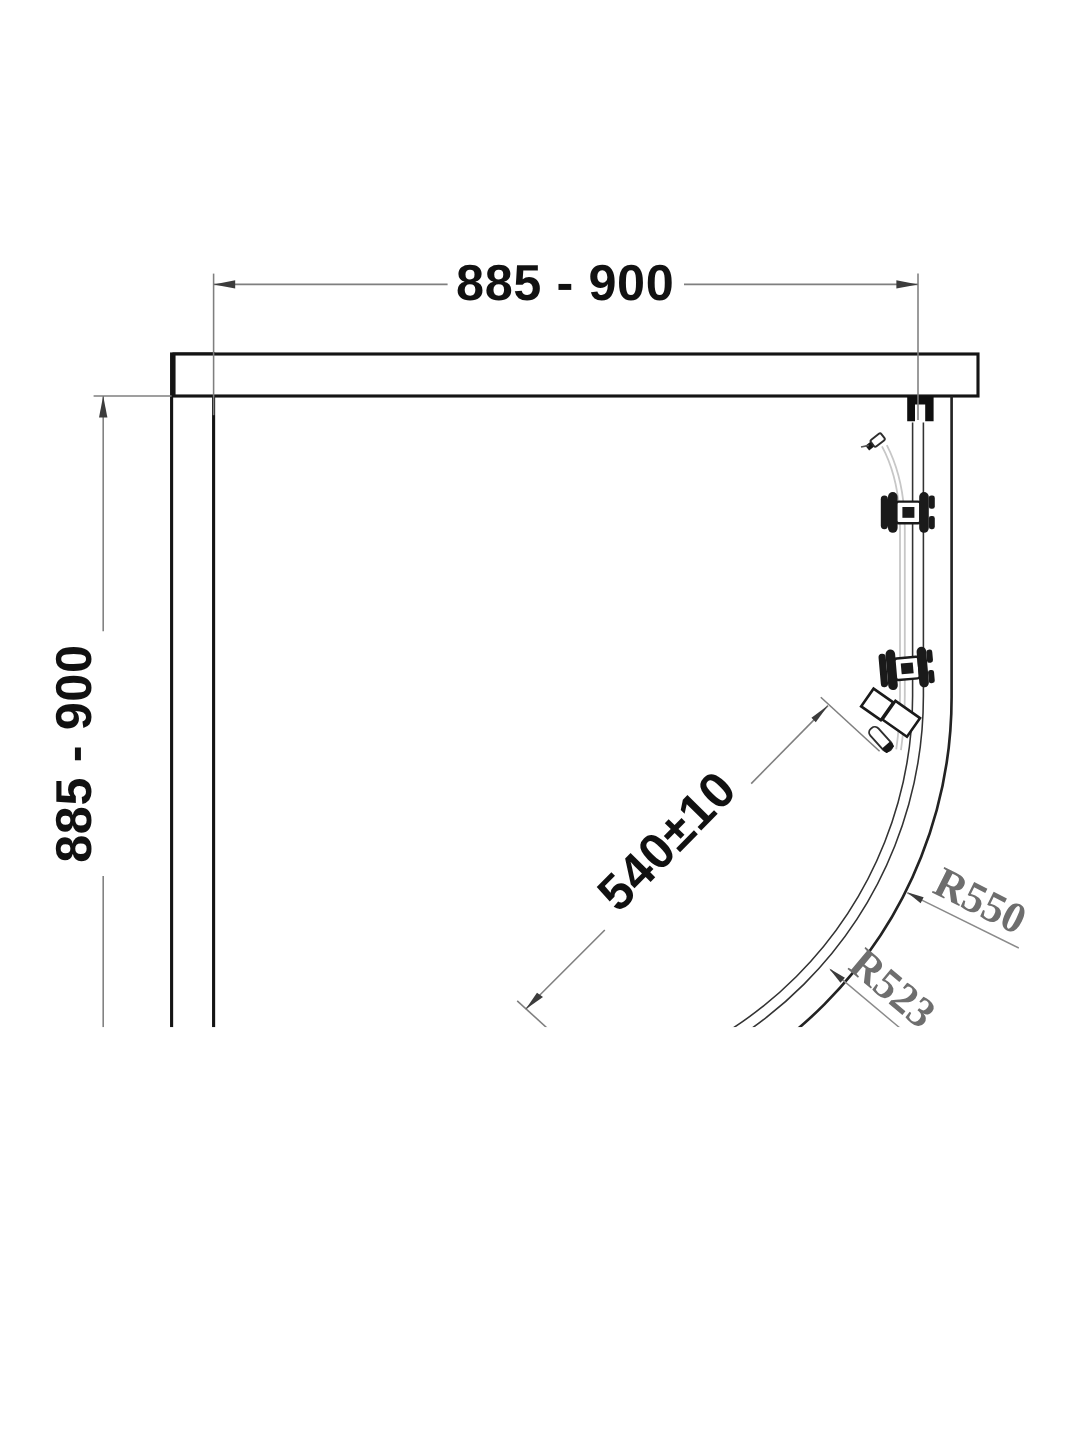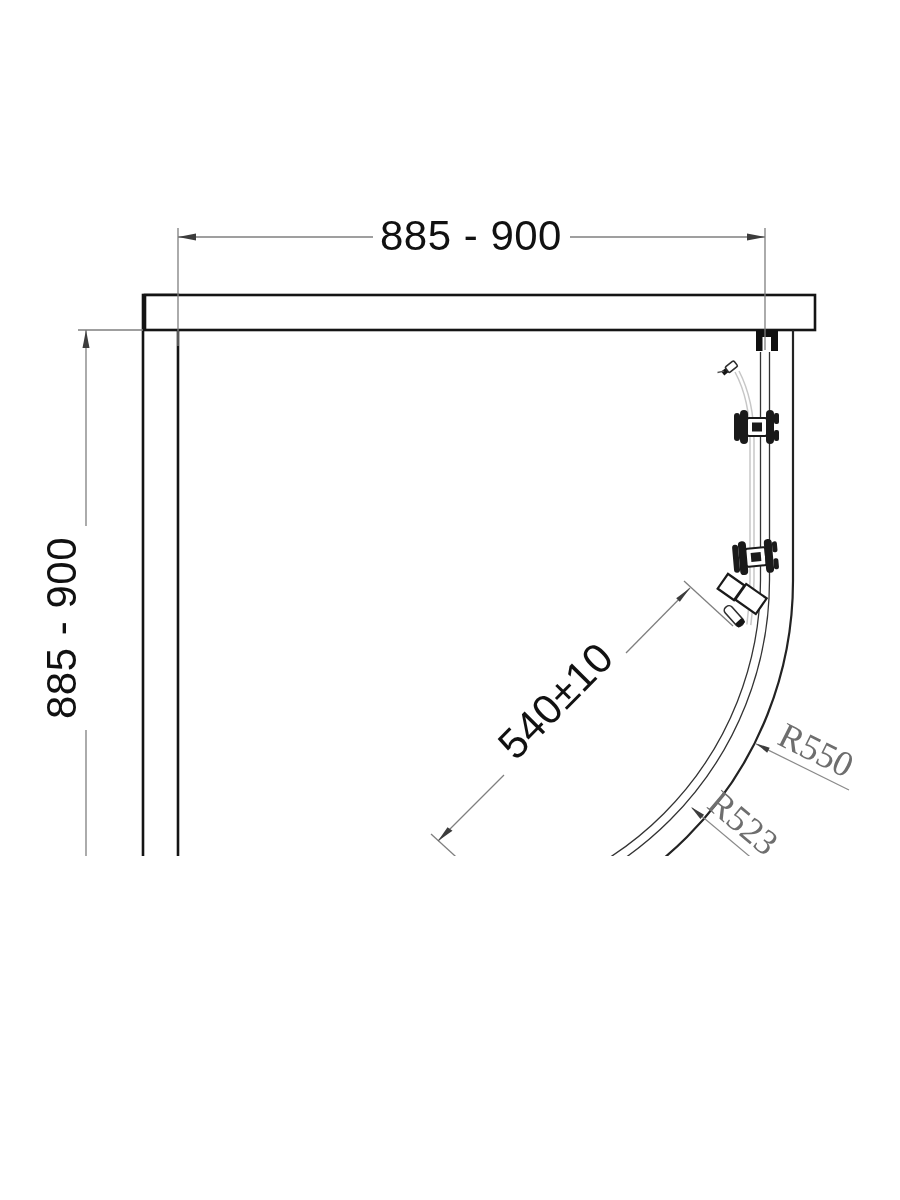--- a/index.html
+++ b/index.html
@@ -1,17 +1,17 @@
 <!DOCTYPE html>
 <html><head>
 <meta charset="utf-8">
 <style>
   html,body{margin:0;padding:0;background:#ffffff;}
   .stage{position:relative;width:900px;height:856px;background:#ffffff;overflow:hidden;
-         font-family:"Liberation Sans",sans-serif;}
+         font-family:"Liberation Sans",sans-serif;font-weight:bold;}
   svg{position:absolute;left:0;top:0;}
   .wall{fill:#ffffff;stroke:#141414;stroke-width:2.6;}
   .tray{fill:none;stroke:#232323;stroke-width:2.2;}
   .rail{fill:none;stroke:#333333;stroke-width:1.3;}
   .glass{fill:none;stroke:#c7c7c7;stroke-width:1.5;}
   .dim-line{stroke:#7f7f7f;stroke-width:1.3;fill:none;}
   .dim-arrow{fill:#3c3c3c;stroke:none;}
   .dim-text{font-family:"Liberation Sans",sans-serif;font-size:42px;fill:#111111;letter-spacing:0.5px;}
   .rad-text{font-family:"Liberation Serif",serif;font-size:36px;fill:#6e6e6e;}
   .rad-line{stroke:#8a8a8a;stroke-width:1.2;fill:none;}

